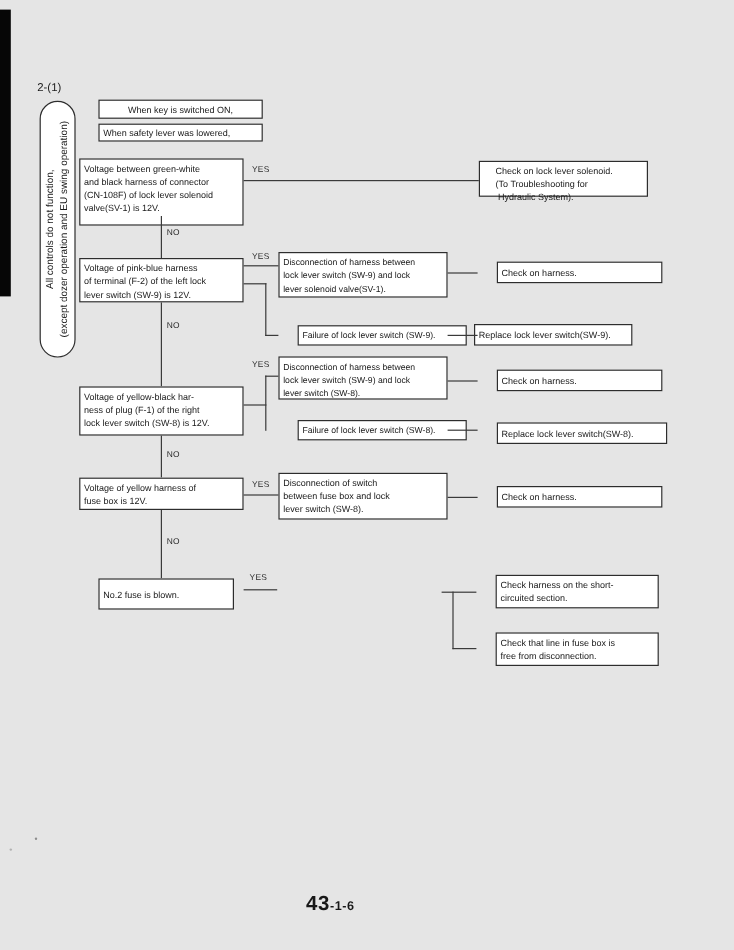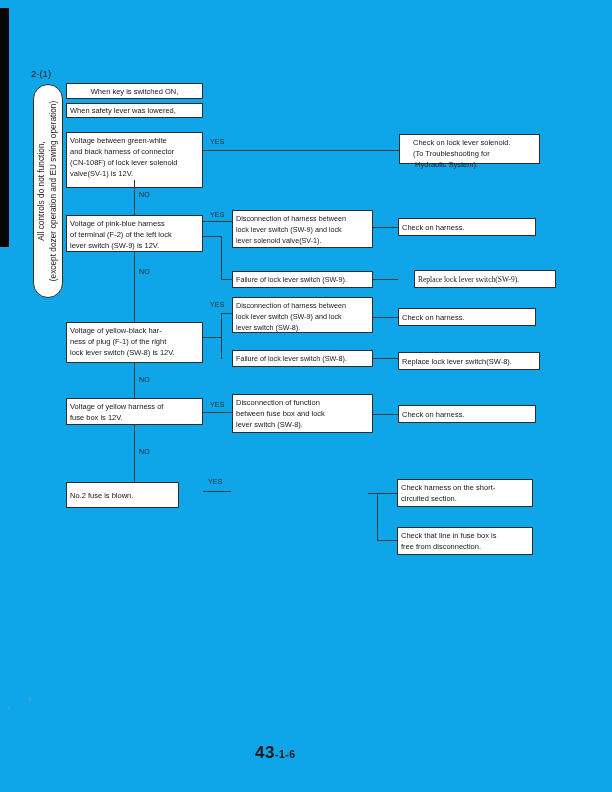--- a/index.html
+++ b/index.html
@@ -1,21 +1,21 @@
 <!DOCTYPE html>
 <html><head>
 <meta charset="utf-8">
 <style>
   html,body{margin:0;padding:0;background:#fff;}
-  .page{position:relative;width:612px;height:792px;background:#0ea5e9;overflow:hidden;
+  .page{position:relative;width:612px;height:792px;background:#e5e5e5;overflow:hidden;
         font-family:"Liberation Sans",sans-serif;color:#181818;}
   .box{position:absolute;border:1.3px solid #2d2d2d;background:#fff;box-sizing:border-box;
        font-size:7.5px;line-height:11px;padding:2px 3px;}
   .box .ln{white-space:pre;}
-  .vcenter{display:flex;flex-direction:column;justify-content:center;}
+  .vcenter{display:flex;flex-direction:column;justify-content:center;margin-left:16px;}
   .hcenter{text-align:center;}
   .tight{font-size:7.2px;}
   .hline{position:absolute;height:1.3px;background:#3a3a3a;}
   .vline{position:absolute;width:1.3px;background:#3a3a3a;}
   .tag{position:absolute;font-size:7px;letter-spacing:0.2px;color:#2a2a2a;}
   .ref{position:absolute;left:31px;top:68px;font-size:9.5px;color:#1c1c1c;}
   .stadium{position:absolute;left:33px;top:84px;width:30px;height:214px;border:1.3px solid #2d2d2d;
            border-radius:15px;box-sizing:border-box;background:#fff;}
   .stadium-inner{position:absolute;left:50%;top:50%;width:208px;height:26px;
                  transform:translate(-50%,-50%) rotate(-90deg);
@@ -82,21 +82,21 @@
   </div>
   <div class="tag" style="left:210px;top:211px;">YES</div>
   <div class="hline" style="left:203px;top:221px;width:29px;"></div>
   <div class="hline" style="left:203px;top:236px;width:19px;"></div>
   <div class="vline" style="left:221px;top:236px;height:44px;"></div>
   <div class="hline" style="left:221px;top:279px;width:11px;"></div>
   <div class="hline" style="left:373px;top:227px;width:25px;"></div>
   <div class="box vcenter tight" style="left:232px;top:271px;width:141px;height:17px;">
     <div class="ln">Failure of lock lever switch (SW-9).</div>
   </div>
-  <div class="box vcenter" style="left:414px;top:270px;width:142px;height:18px;font-family:Liberation Serif, serif;">
+  <div class="box vcenter" style="left:379px;top:270px;width:132px;height:18px;">
     <div class="ln">Replace lock lever switch(SW-9).</div>
   </div>
   <div class="hline" style="left:373px;top:279px;width:25px;"></div>
   <div class="tag" style="left:139px;top:268px;">NO</div>
   <div class="vline" style="left:134px;top:252px;height:70px;"></div>
 
   <div class="box" style="left:66px;top:322px;width:137px;height:41px;">
     <div class="ln">Voltage of yellow-black har-</div>
     <div class="ln">ness of plug (F-1) of the right</div>
     <div class="ln">lock lever switch (SW-8) is 12V.</div>
@@ -122,21 +122,21 @@
   </div>
   <div class="hline" style="left:373px;top:358px;width:25px;"></div>
   <div class="tag" style="left:139px;top:376px;">NO</div>
   <div class="vline" style="left:134px;top:363px;height:35px;"></div>
 
   <div class="box" style="left:66px;top:398px;width:137px;height:27px;">
     <div class="ln">Voltage of yellow harness of</div>
     <div class="ln">fuse box is 12V.</div>
   </div>
   <div class="box" style="left:232px;top:394px;width:141px;height:39px;">
-    <div class="ln">Disconnection of function</div>
+    <div class="ln">Disconnection of switch</div>
     <div class="ln">between fuse box and lock</div>
     <div class="ln">lever switch (SW-8).</div>
   </div>
   <div class="box vcenter" style="left:398px;top:405px;width:138px;height:18px;">
     <div class="ln">Check on harness.</div>
   </div>
   <div class="tag" style="left:210px;top:401px;">YES</div>
   <div class="hline" style="left:203px;top:412px;width:29px;"></div>
   <div class="hline" style="left:373px;top:414px;width:25px;"></div>
   <div class="tag" style="left:139px;top:448px;">NO</div>

